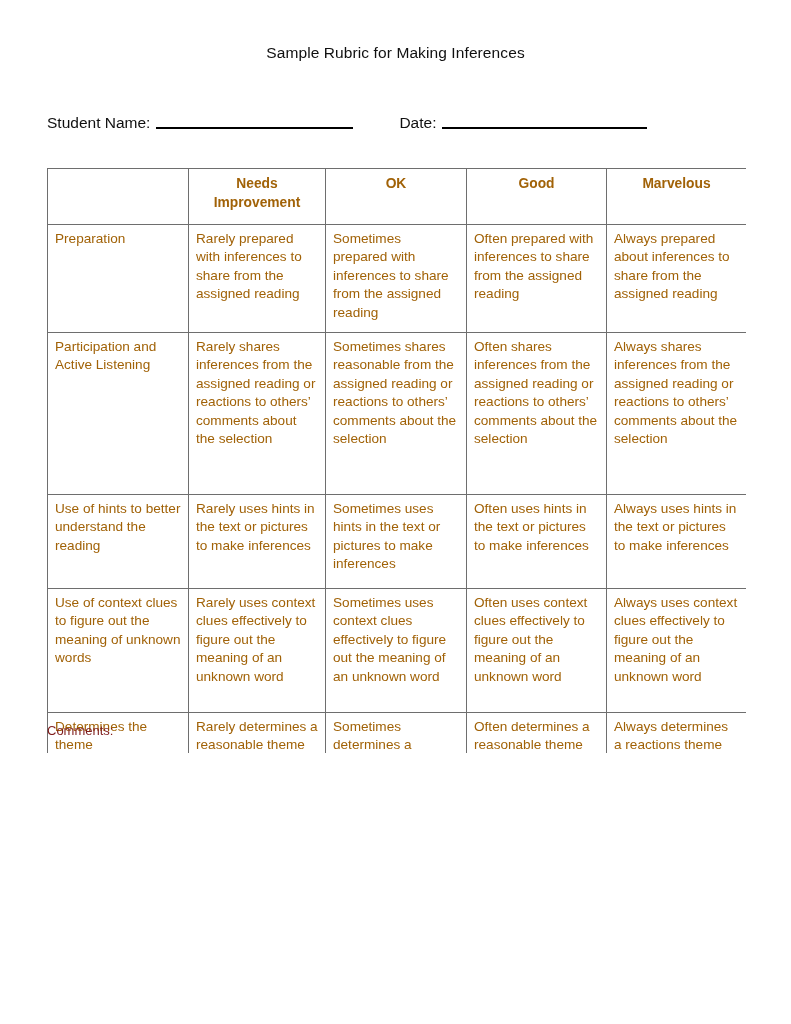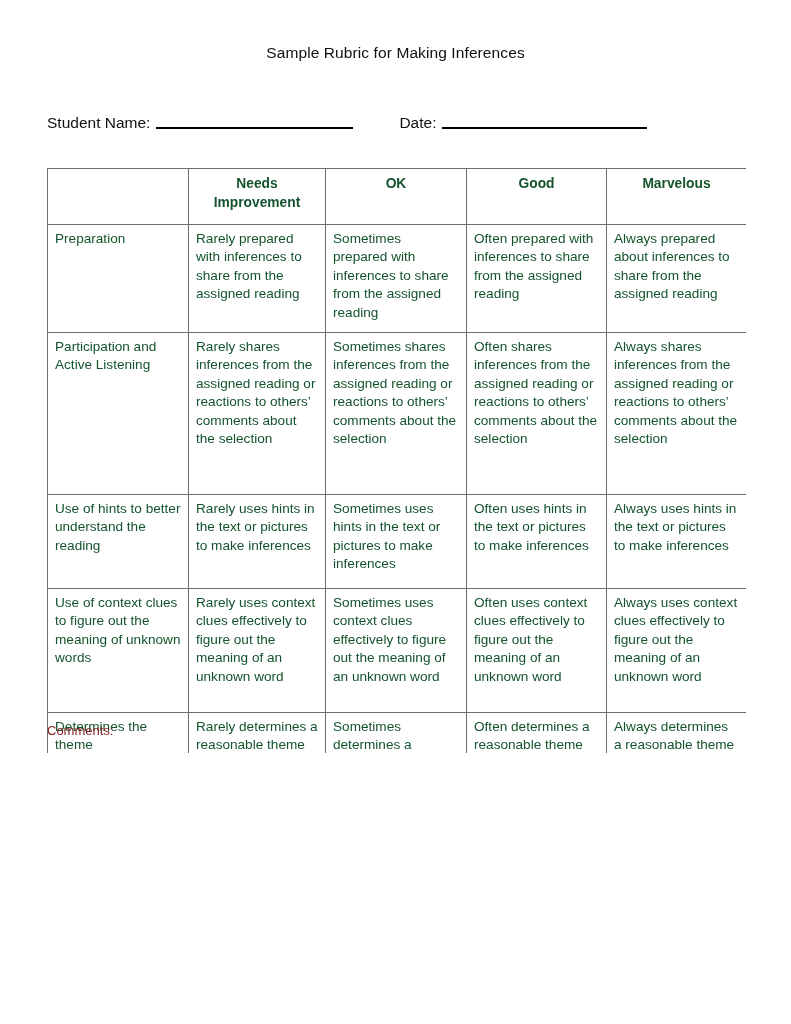--- a/index.html
+++ b/index.html
@@ -75,21 +75,21 @@
     table-layout: fixed;
     width: 699px;
     border: 1.1px solid #6e6e6e;
   }
   table.rubric td, table.rubric th {
     border: 1.1px solid #6e6e6e;
     vertical-align: top;
     padding: 5px 7px 4px 7px;
     font-size: 13.6px;
     line-height: 18.4px;
-    color: #14532d;
+    color: #a16207;
     font-weight: normal;
     text-align: left;
     overflow: hidden;
   }
   table.rubric col.c0 { width: 141px; }
   table.rubric col.c1 { width: 137px; }
   table.rubric col.c2 { width: 141px; }
   table.rubric col.c3 { width: 140px; }
   table.rubric col.c4 { width: 140px; }
 
@@ -172,21 +172,21 @@
         <tr class="r-prep">
           <td class="criterion">Preparation</td>
           <td>Rarely prepared with inferences to share from the assigned reading</td>
           <td>Sometimes prepared with inferences to share from the assigned reading</td>
           <td>Often prepared with inferences to share from the assigned reading</td>
           <td>Always prepared about inferences to share from the assigned reading</td>
         </tr>
         <tr class="r-part">
           <td class="criterion">Participation and Active Listening</td>
           <td>Rarely shares inferences from the assigned reading or reactions to others’ comments about the selection</td>
-          <td>Sometimes shares inferences from the assigned reading or reactions to others’ comments about the selection</td>
+          <td>Sometimes shares reasonable from the assigned reading or reactions to others’ comments about the selection</td>
           <td>Often shares inferences from the assigned reading or reactions to others’ comments about the selection</td>
           <td>Always shares inferences from the assigned reading or reactions to others’ comments about the selection</td>
         </tr>
         <tr class="r-hints">
           <td class="criterion">Use of hints to better understand the reading</td>
           <td>Rarely uses hints in the text or pictures to make inferences</td>
           <td>Sometimes uses hints in the text or pictures to make inferences</td>
           <td>Often uses  hints in the text or pictures to make inferences</td>
           <td>Always uses hints in the text or pictures to make inferences</td>
         </tr>
@@ -195,21 +195,21 @@
           <td>Rarely uses context clues effectively to figure out the meaning of an unknown word</td>
           <td>Sometimes uses context clues effectively to figure out the meaning of an unknown word</td>
           <td>Often  uses context clues effectively to figure out the meaning of an unknown word</td>
           <td>Always uses context clues effectively to figure out the meaning of an unknown word</td>
         </tr>
         <tr class="r-theme">
           <td class="criterion">Determines the theme</td>
           <td>Rarely determines a reasonable theme</td>
           <td>Sometimes determines a reasonable theme</td>
           <td>Often determines a reasonable theme</td>
-          <td>Always determines a reasonable theme</td>
+          <td>Always determines a reactions theme</td>
         </tr>
       </tbody>
     </table>
   </div>
 
   <div class="comments">Comments:</div>
 
 
 </div>
 

